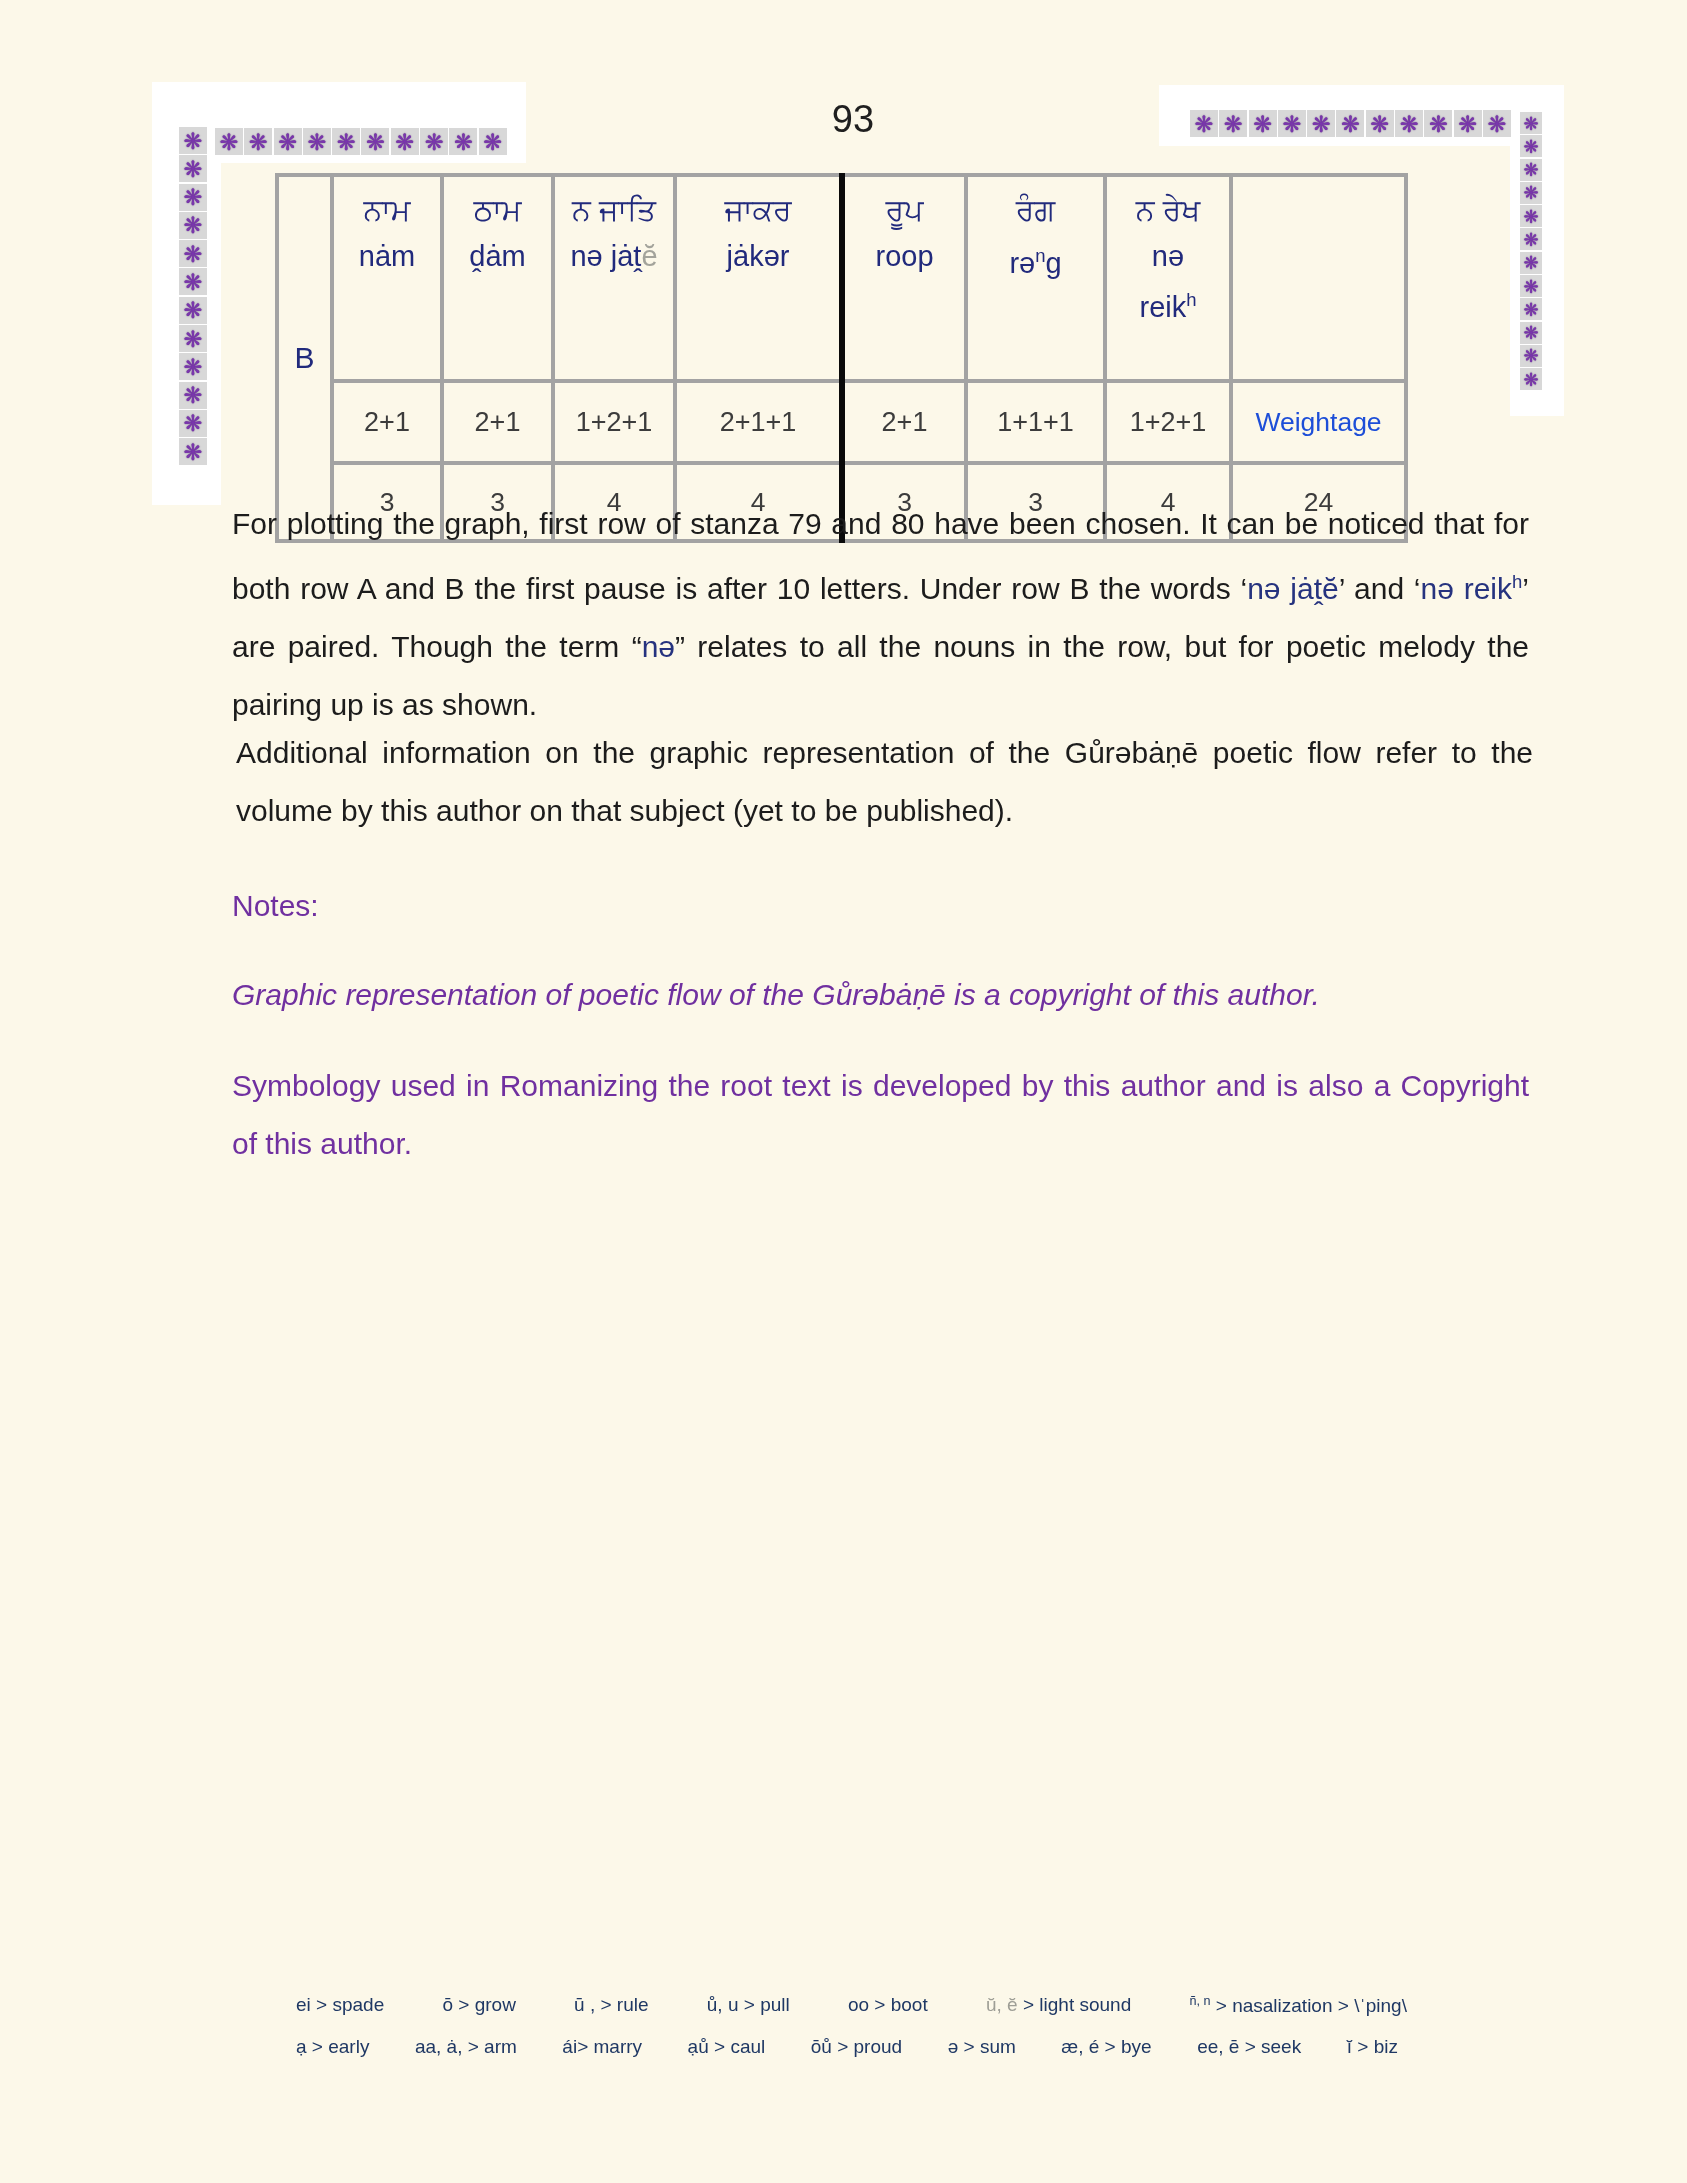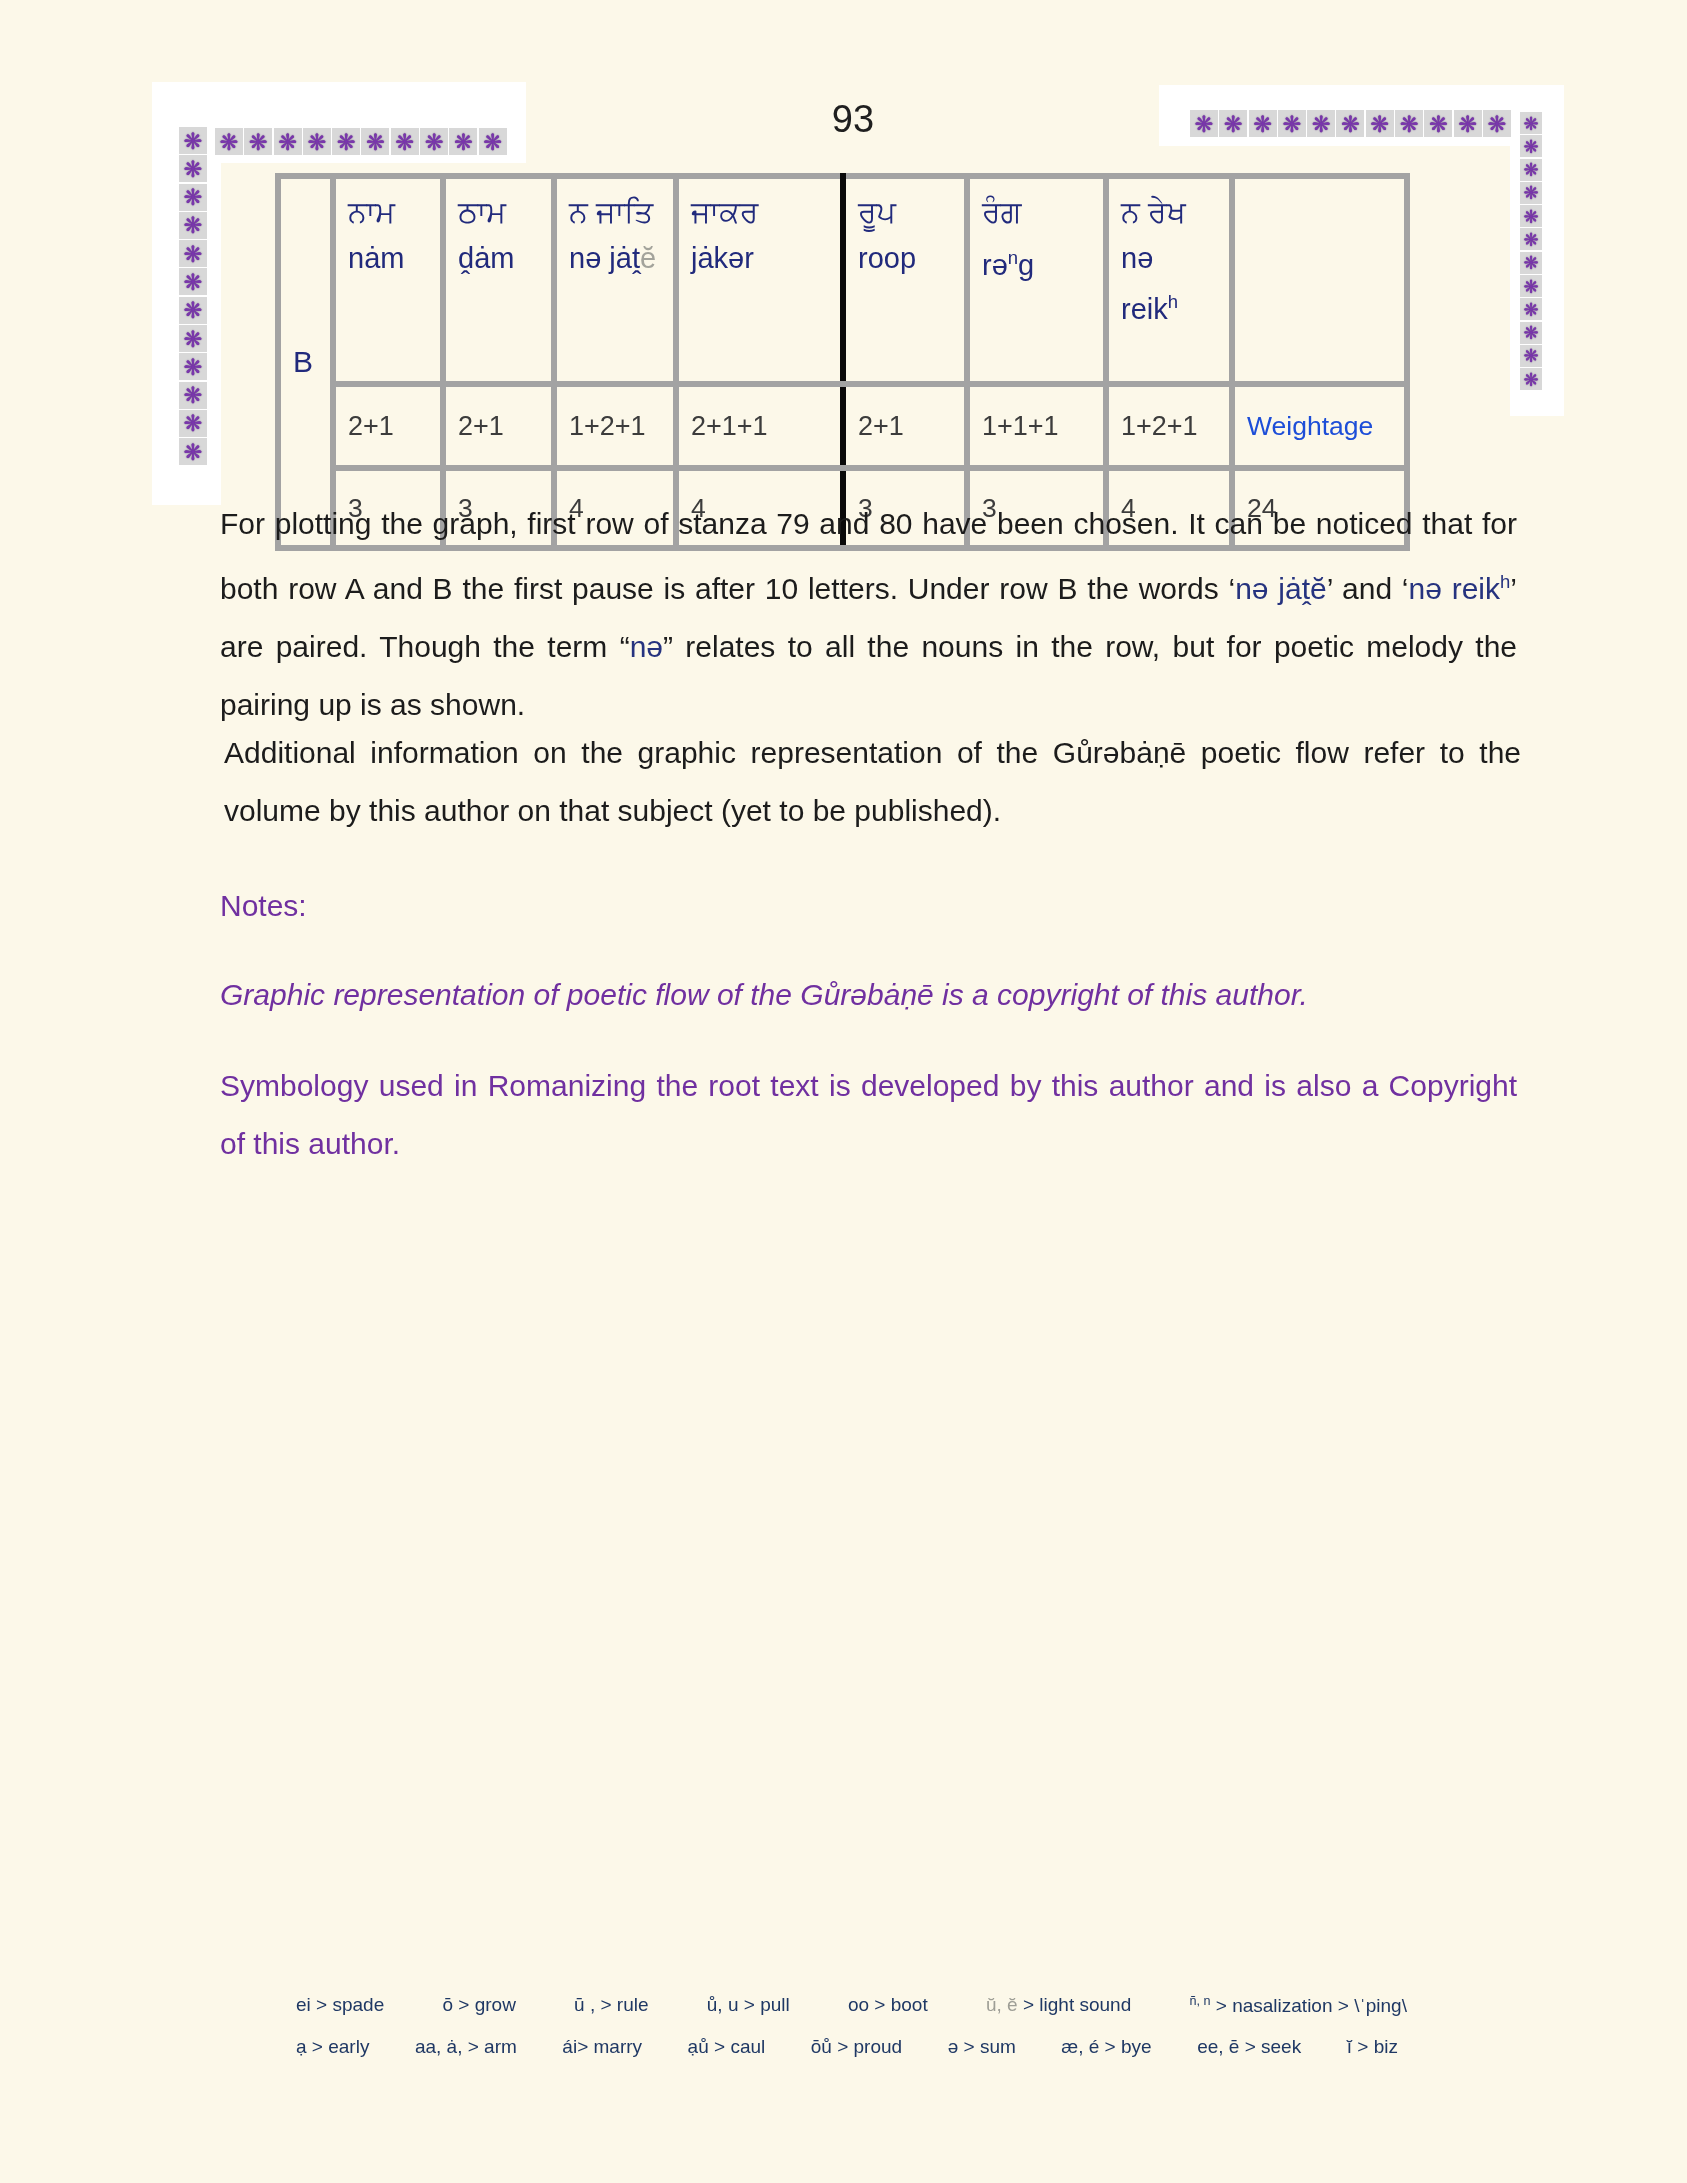--- a/index.html
+++ b/index.html
@@ -31,42 +31,42 @@
     text-align:center;font-size:38px;color:#1f1f1f;
   }
 
   
   .gtable{
     position:absolute;left:275px;top:173px;
     border-collapse:collapse;table-layout:fixed;
     color:#212a7c;
   }
   .gtable td{
-    border:6px solid #a3a3a3;
-    vertical-align:middle;
+    border:4px solid #a3a3a3;
+    text-align:center;vertical-align:middle;
     padding:12px;overflow:hidden;
   }
   .gtable td.hdr{vertical-align:top;padding-top:9.3px;}
   .gtable tr.r-head td{height:181px;}
   .gtable tr.r-weight td{height:54px;}
   .gtable tr.r-count td{height:50px;}
   .gtable{border:2.6px solid #111;}
   .gtable td.thickR{border-right:6px solid #0a0a0a;}
   .gur{font-size:30px;line-height:48px;display:block;}
   .rom{font-size:29px;line-height:44px;display:block;}
   .rom sup,.rsup{font-size:18.5px;vertical-align:super;}
   .b-label{font-size:30px;color:#212a7c;}
   .wt{font-size:27px;color:#3c3c3c;font-weight:400;}
   .wt-label{font-size:26.5px;color:#1d4ed8;}
   .cnt{font-size:26.5px;color:#3c3c3c;}
   .gray-ch{color:#a3a39b;}
 
   
   .para{
-    position:absolute;left:220px;width:1297px;
+    position:absolute;left:232px;width:1297px;
     font-size:30px;line-height:58px;
     text-align:justify;color:#1c1c1c;
   }
   .para.nowrap{white-space:nowrap;text-align:left;}
   .blue{color:#26337f;}
   .purple{color:#7030a0;}
   sup.small{font-size:18.5px;}
 
   
   .key-row{

